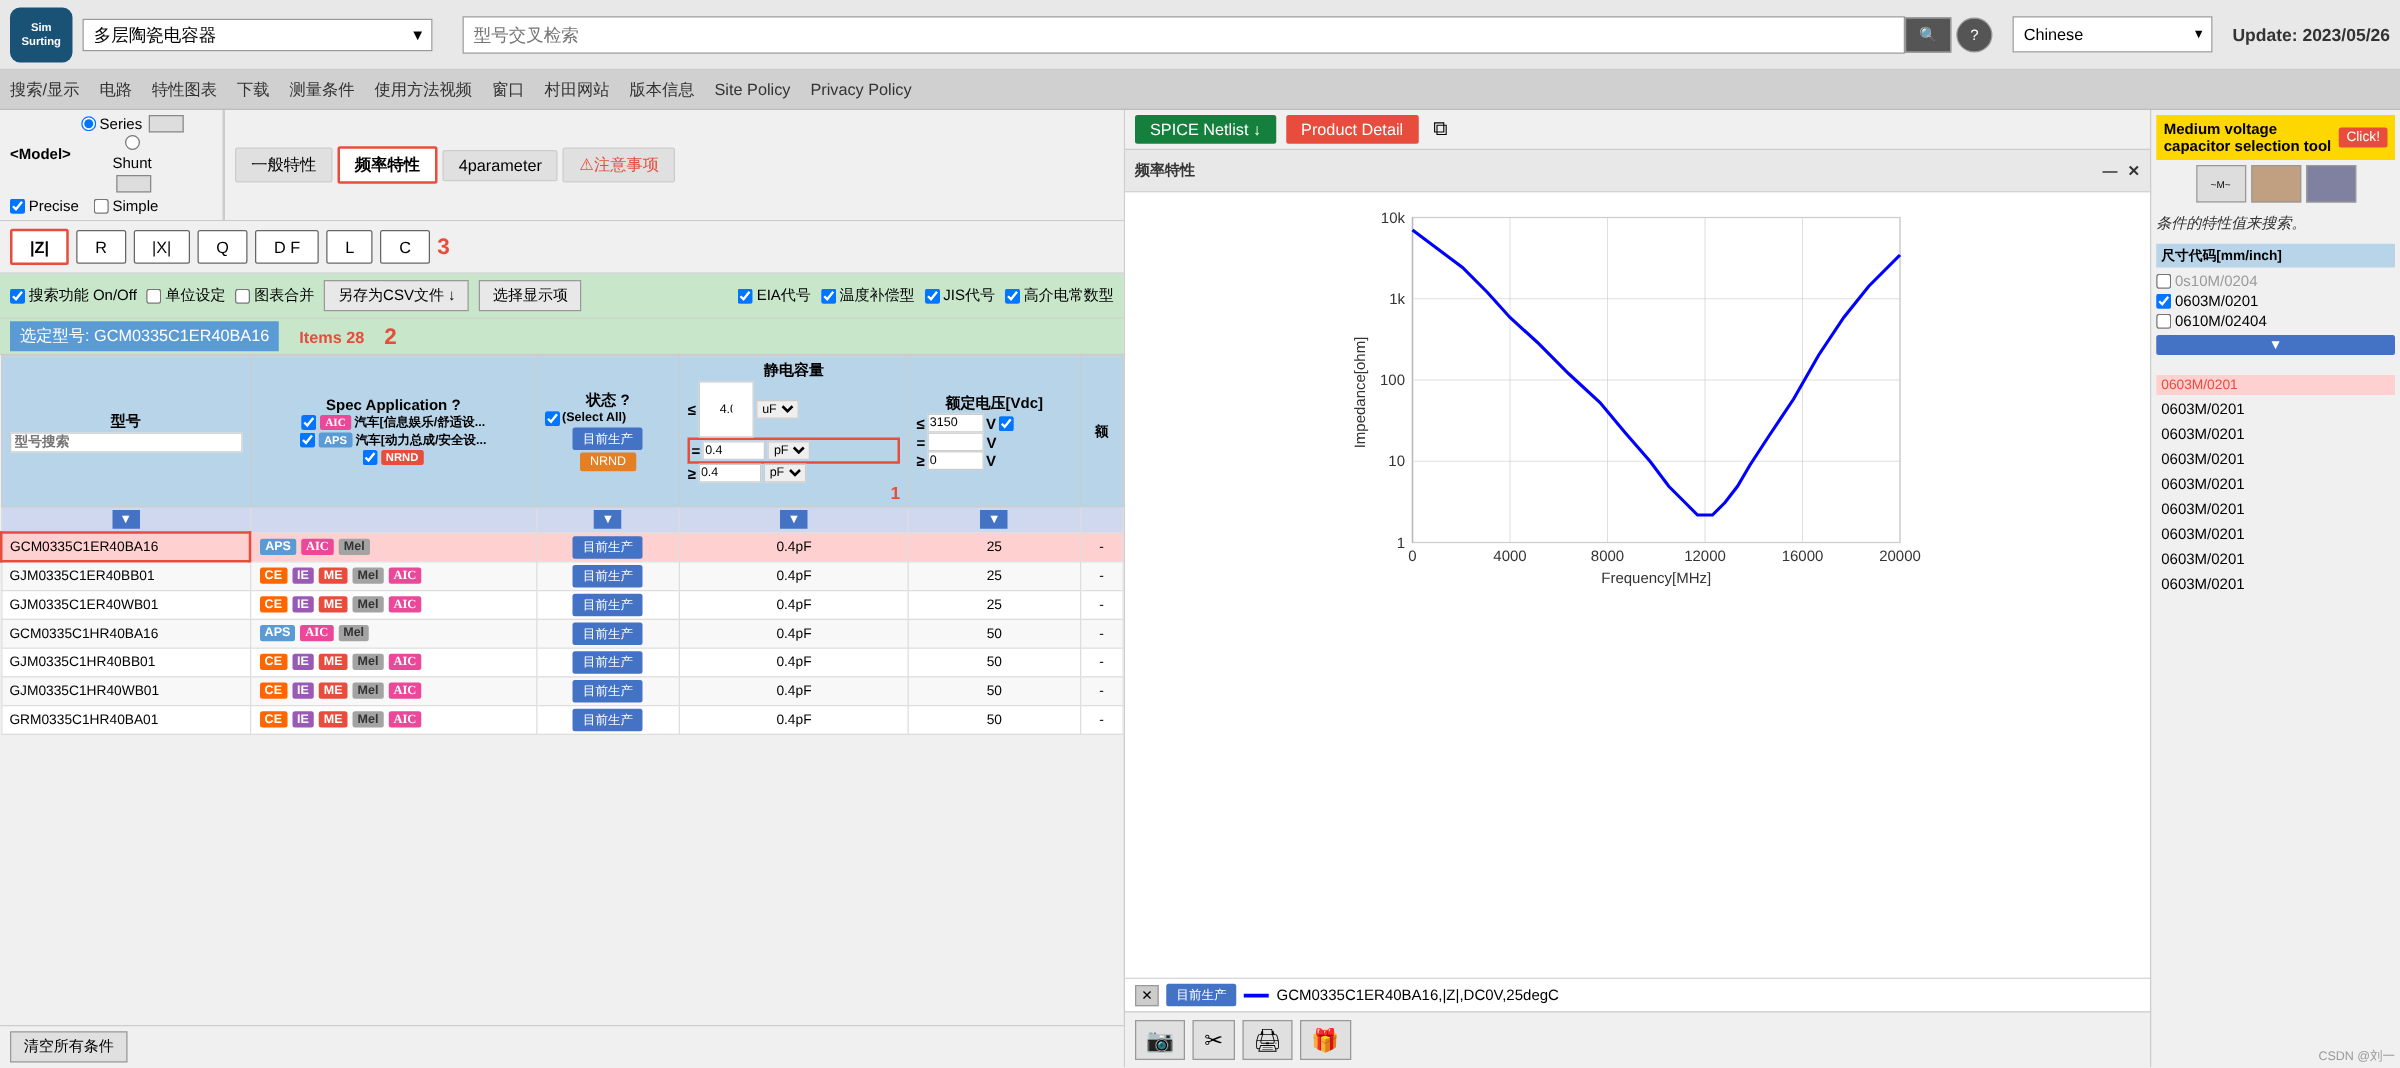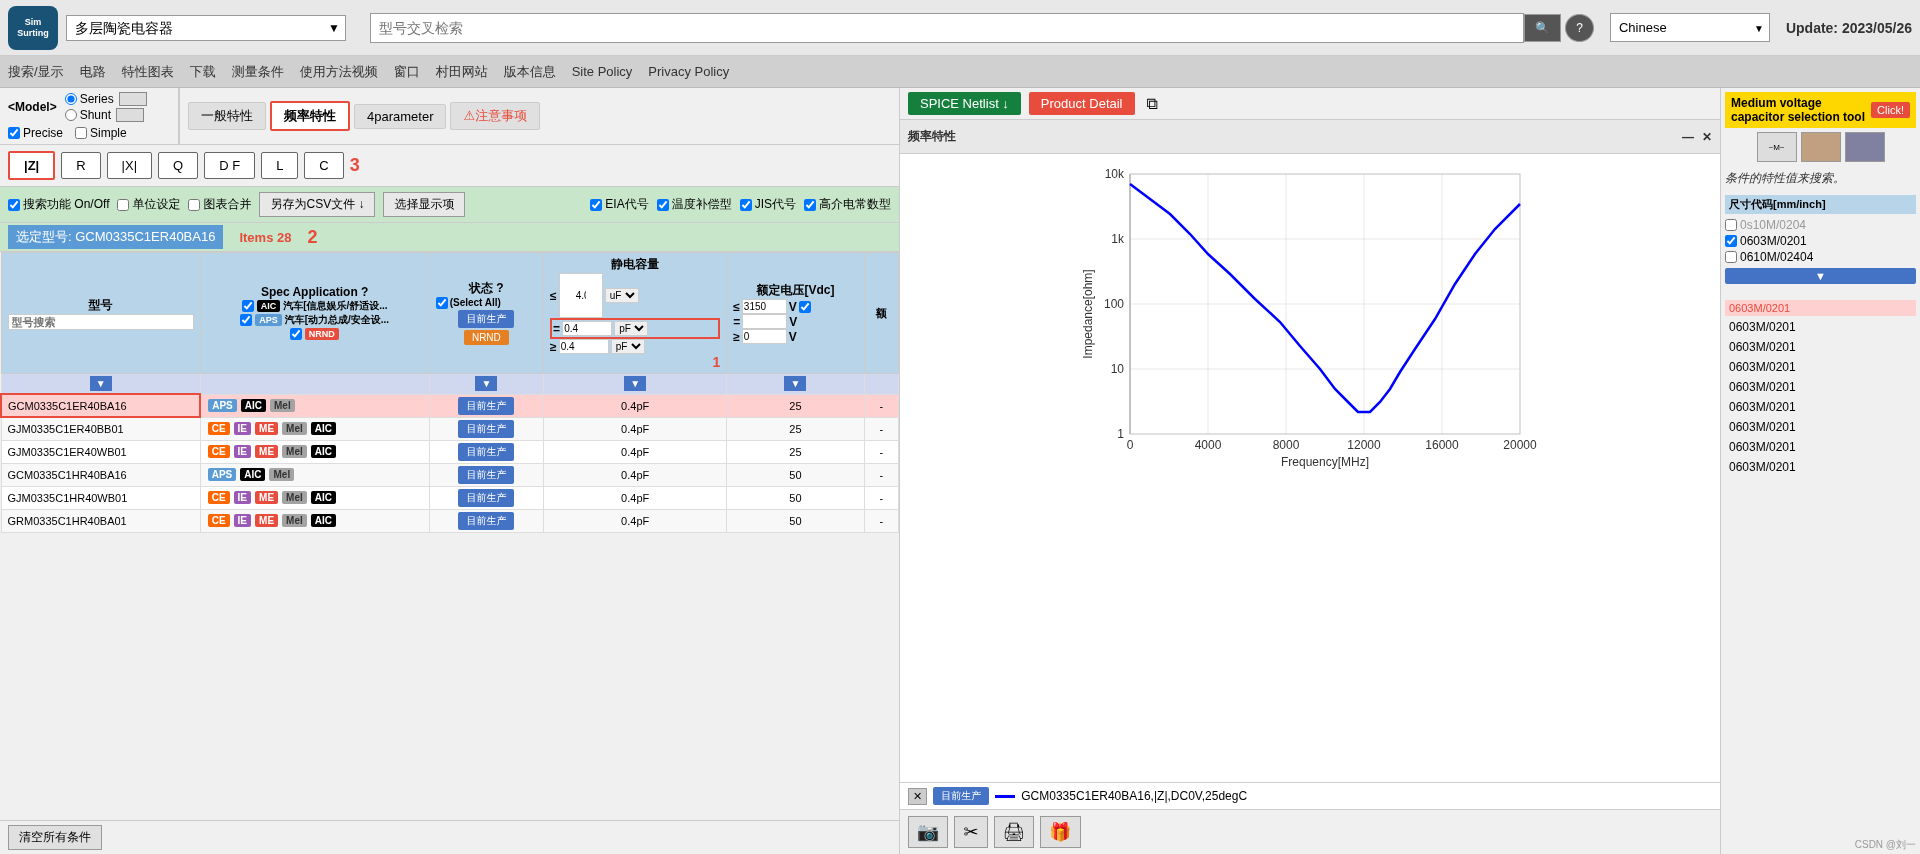--- a/index.html
+++ b/index.html
@@ -47,21 +47,21 @@
     .data-table { width: 100%; border-collapse: collapse; }
     .data-table th { background: #b8d4e8; border: 1px solid #ccc; padding: 3px 6px; font-size: 11px; text-align: center; }
     .data-table td { border: 1px solid #ddd; padding: 2px 6px; font-size: 11px; }
     .row-selected { background: #ffd0d0; }
     .row-normal { background: white; }
     .row-normal:nth-child(even) { background: #f8f8f8; }
 
     
     .badge { display: inline-block; padding: 1px 4px; border-radius: 2px; font-size: 10px; font-weight: bold; color: white; margin: 1px; }
     .badge-aps { background: #5b9bd5; }
-    .badge-aic { background: #000000; }
+    .badge-aic { background: #ec4899; font-family: Liberation Serif, serif; }
     .badge-mel { background: #a3a3a3; color: #333; }
     .badge-ce { background: #ff6600; }
     .badge-ie { background: #9b59b6; }
     .badge-me { background: #e74c3c; }
 
     .status-btn { background: #4472c4; color: white; padding: 2px 8px; border: none; font-size: 11px; border-radius: 2px; }
     .status-btn-orange { background: #e67e22; color: white; padding: 2px 8px; border: none; font-size: 11px; border-radius: 2px; }
 
     
     .right-panel { flex: 1; display: flex; flex-direction: column; }
@@ -148,21 +148,21 @@
 
       <div style="display:flex; flex-direction:column; padding:4px 8px; border-right:2px solid #ccc; background:#f0f0f0; min-width:180px;">
         <div style="display:flex; align-items:center; gap:8px; margin-bottom:4px;">
           <span style="font-weight:bold; font-size:12px;">&lt;Model&gt;</span>
           <div style="display:flex; flex-direction:column; gap:2px;">
             <label style="display:flex; align-items:center; gap:3px; font-size:12px; cursor:pointer;">
               <input type="radio" name="model-type" checked="" style="">
               <span>Series</span>
               <span style="display:inline-block; width:28px; height:14px; background:#ddd; border:1px solid #888; margin-left:2px;"></span>
             </label>
-            <label style="display:flex; align-items:center; gap:3px; font-size:12px; cursor:pointer;">
+            <label style="display:flex; align-items:center; gap:3px; font-size:12px; cursor:pointer;flex-direction:column;">
               <input type="radio" name="model-type" style="">
               <span>Shunt</span>
               <span style="display:inline-block; width:28px; height:14px; background:#ddd; border:1px solid #888; margin-left:2px;"></span>
             </label>
           </div>
         </div>
         <div style="display:flex; gap:12px;">
           <label style="display:flex; align-items:center; gap:3px; font-size:12px; cursor:pointer;">
             <input type="checkbox" checked="" style="">
             <span>Precise</span>
@@ -381,20 +381,36 @@
                   <span class="badge badge-aic">AIC</span>
                   <span class="badge badge-mel">Mel</span>
                 </div>
               </td>
       <td style="text-align:center;"><button class="status-btn" style="font-size:10px;">目前生产</button></td>
       <td style="text-align:center;">0.4pF</td>
       <td style="text-align:center;">50</td>
       <td style="text-align:center;">-</td>
     </tr>
             <tr class="row-normal">
+      <td style="">GJM0335C1HR40BB01</td>
+      <td>
+                <div class="spec-tags">
+                  <span class="badge badge-ce">CE</span>
+                  <span class="badge badge-ie">IE</span>
+                  <span class="badge badge-me">ME</span>
+                  <span class="badge badge-mel">Mel</span>
+                  <span class="badge badge-aic">AIC</span>
+                </div>
+              </td>
+      <td style="text-align:center;"><button class="status-btn" style="font-size:10px;">目前生产</button></td>
+      <td style="text-align:center;">0.4pF</td>
+      <td style="text-align:center;">50</td>
+      <td style="text-align:center;">-</td>
+    </tr>
+            <tr class="row-normal">
       <td style="">GJM0335C1HR40WB01</td>
       <td>
                 <div class="spec-tags">
                   <span class="badge badge-ce">CE</span>
                   <span class="badge badge-ie">IE</span>
                   <span class="badge badge-me">ME</span>
                   <span class="badge badge-mel">Mel</span>
                   <span class="badge badge-aic">AIC</span>
                 </div>
               </td>

